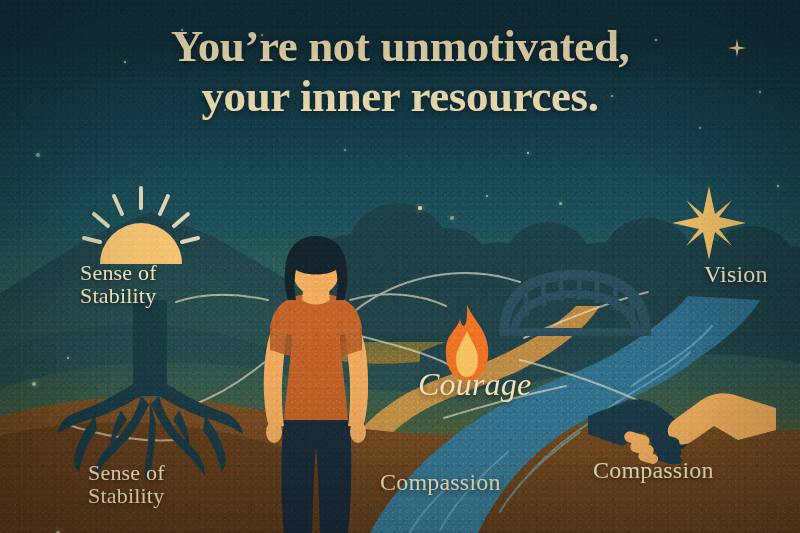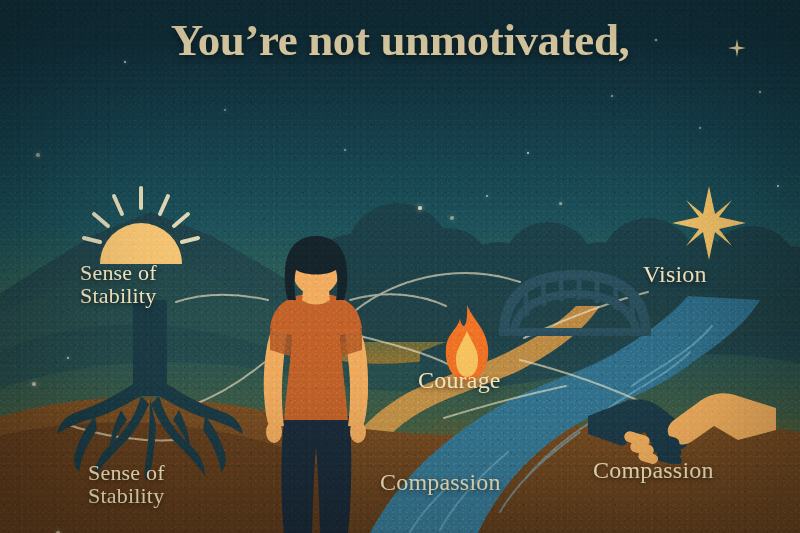--- a/index.html
+++ b/index.html
@@ -33,21 +33,21 @@
 
   .star{position:absolute;background:#f3e6c2;border-radius:50%;}
 
   .label{
     position:absolute;color:#f6e7bf;font-weight:400;
     text-shadow:0 2px 5px rgba(0,0,0,.55);
     white-space:pre-line;line-height:1.03;letter-spacing:.2px;
   }
 
   #title{
-    position:absolute;left:0;top:16px;width:800px;text-align:center;
+    position:absolute;left:0;top:22px;width:800px;text-align:center;
     color:#f3e2b4;font-weight:700;font-size:45px;line-height:1.10;
     letter-spacing:-.4px;text-shadow:0 3px 7px rgba(0,0,0,.45);
     font-family:"Liberation Serif", serif;
   }
 </style>
 </head>
 <body>
 
 <div id="scene">
 
@@ -238,28 +238,29 @@
     <ellipse cx="64" cy="32" rx="24" ry="28" fill="#f0ab5e"></ellipse>
 
     <path d="M64 0 C44 0 34 14 33 34 C32 48 34 58 36 64 L44 64 C42 54 42 42 44 34 C54 40 74 40 84 34 C86 42 86 54 84 64 L92 64 C94 58 96 48 95 34 C94 14 84 0 64 0 Z" fill="#15232b"></path>
 
     <ellipse cx="22" cy="196" rx="8" ry="11" fill="#f0ab5e"></ellipse>
     <ellipse cx="106" cy="196" rx="8" ry="11" fill="#f0ab5e"></ellipse>
   </svg>
 
   <div id="title">
     <div>You’re not unmotivated,</div>
+    <div>your inner resources.</div>
   </div>
 
   <div class="layer" id="labels">
       <div class="label" style="left: 80px; top: 262px; font-size: 22px; text-align: left;">Sense of
 Stability</div>
       <div class="label" style="left: 88px; top: 462px; font-size: 22px; text-align: left;">Sense of
 Stability</div>
-      <div class="label" style="left: 418px; top: 368px; font-size: 24px; text-align: right;">Courage</div>
-      <div class="label" style="left: 643px; top: 262px; font-size: 24px; text-align: center;">Vision</div>
+      <div class="label" style="left: 418px; top: 368px; font-size: 32px; text-align: right; font-style: italic;">Courage</div>
+      <div class="label" style="left: 704px; top: 262px; font-size: 24px; text-align: center;">Vision</div>
       <div class="label" style="left: 380px; top: 470px; font-size: 24px; text-align: left;">Compassion</div>
       <div class="label" style="left: 593px; top: 458px; font-size: 24px; text-align: left;">Compassion</div>
     </div>
 
   <div class="layer grain"></div>
   <div class="layer vig"></div>
 </div>
 
 </body></html>

